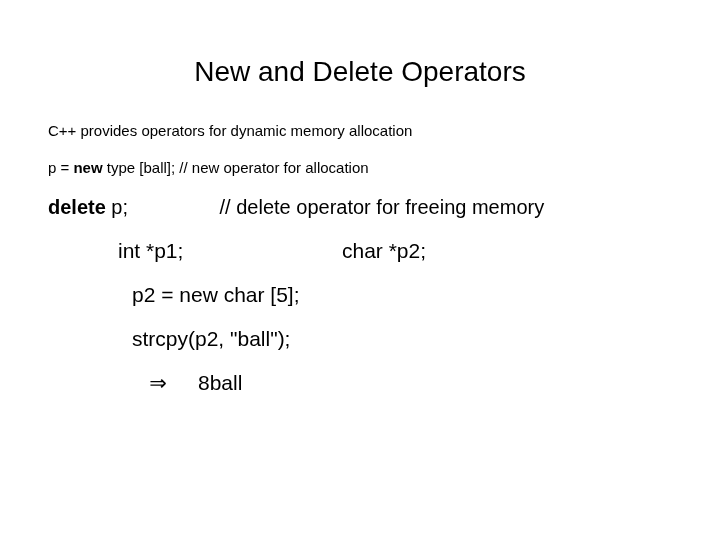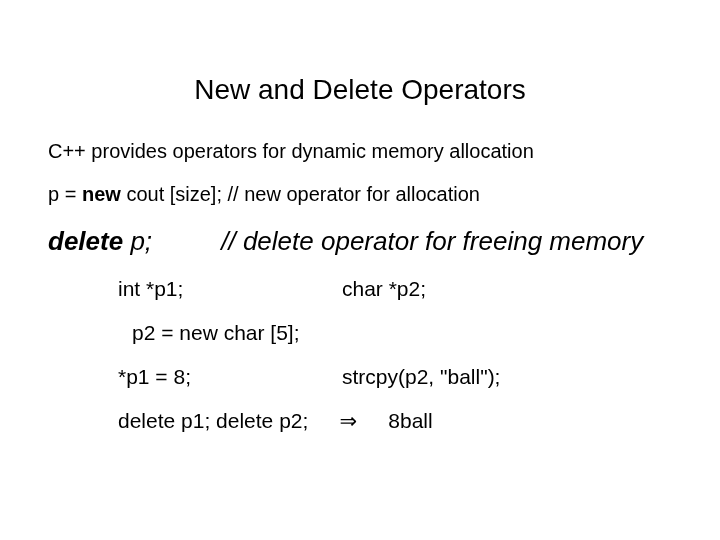--- a/index.html
+++ b/index.html
@@ -8,30 +8,30 @@
     width: 720px;
     height: 540px;
     background: #ffffff;
     font-family: Arial, Helvetica, sans-serif;
     color: #000000;
   }
   .slide {
     box-sizing: border-box;
     width: 720px;
     height: 540px;
-    padding: 74px 48px 40px 48px;
+    padding: 56px 48px 40px 48px;
   }
   .title {
     text-align: center;
     font-size: 28px;
     font-weight: 400;
     margin-bottom: 34px;
   }
   .line {
-    font-size: 20px;
+    font-size: 15px;
     margin-bottom: 20px;
   }
   .bold { font-weight: bold; }
   .code-block {
     margin-left: 70px;
     font-size: 21px;
   }
   .code-row {
     display: flex;
     margin-bottom: 20px;
@@ -45,59 +45,56 @@
     flex: 1;
     margin-left: 14px;
   }
   .arrow {
     display: inline-block;
     width: 80px;
     text-align: center;
     font-family: "Segoe UI Symbol", Arial, sans-serif;
   }
   .delete-row {
-    font-size: 26px;
+    font-size: 20px;
     margin-bottom: 20px;
-    font-style: italic;
   }
   .delete-label {
     display: inline-block;
     width: 166px;
   }
 </style>
 </head>
 <body>
 
 <div class="slide">
 
   <div class="title">New and Delete Operators</div>
 
   <div class="line">C++ provides operators for dynamic memory allocation</div>
 
   <div class="line">
-    <span>p = </span><span class="bold">new</span><span> cout [size]; // new operator for allocation</span>
+    <span>p = </span><span class="bold">new</span><span> type [ball]; // new operator for allocation</span>
   </div>
 
   <div class="delete-row">
     <span class="delete-label"><span class="bold">delete</span><span> p;</span></span>
     <span>// delete operator for freeing memory</span>
   </div>
 
   <div class="code-block">
     <div class="code-row">
       <div class="col-left">int *p1;</div>
       <div class="col-right">char *p2;</div>
     </div>
     <div class="code-row">
       <div class="col-right">p2 = new char [5];</div>
     </div>
     <div class="code-row">
-      <div class="col-left">*p1 = 8;</div>
       <div class="col-right">strcpy(p2, "ball");</div>
     </div>
     <div class="code-row">
-      <span>delete p1;   delete p2;</span>
       <span class="arrow">⇒</span>
       <span>8ball</span>
     </div>
   </div>
 
 </div>
 
 </body></html>

